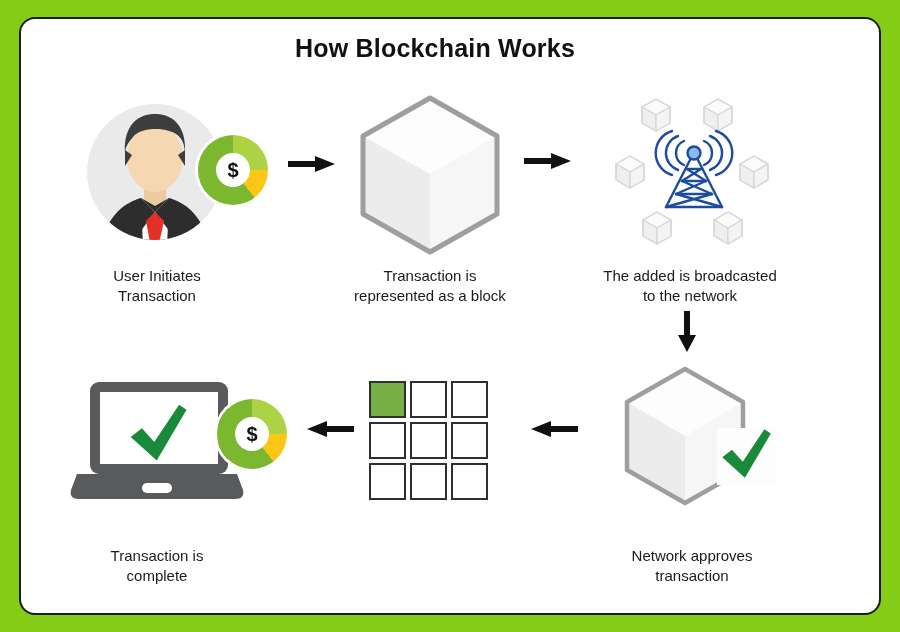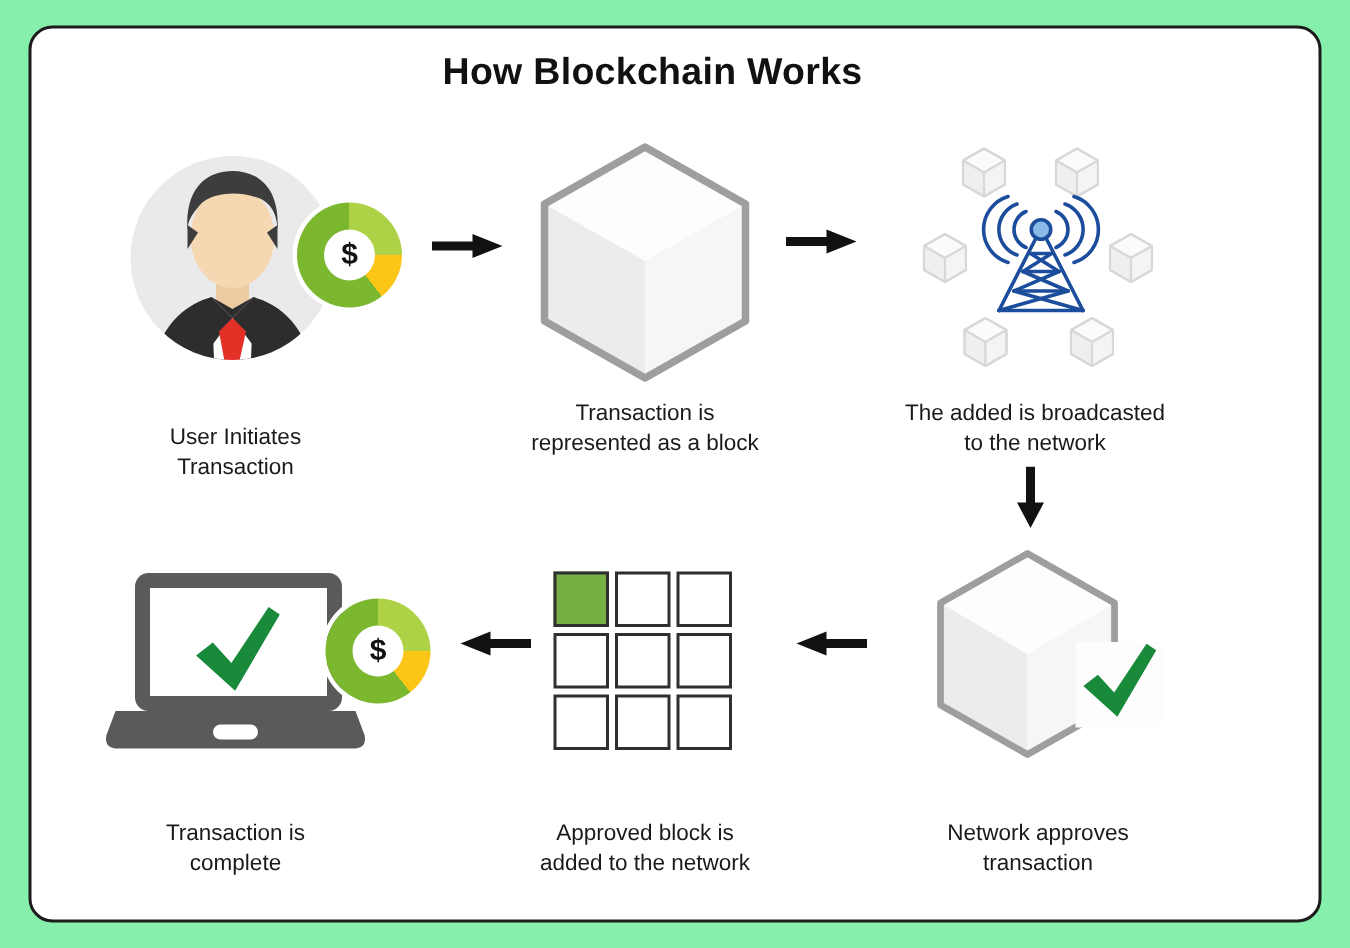--- a/index.html
+++ b/index.html
@@ -1,17 +1,17 @@
 <!DOCTYPE html>
 <html><head>
 <meta charset="utf-8">
 <style>
   html,body { margin:0; padding:0; background:#fff; }
   body { font-family:"Liberation Sans", sans-serif; }
-  .canvas { position:relative; width:900px; height:632px; background:#86efac; overflow:hidden; }
+  .canvas { position:relative; width:900px; height:632px; background:#84cc16; overflow:hidden; }
   .frame { position:absolute; left:19px; top:17px; width:858px; height:594px;
            border:2px solid #1c1c1c; border-radius:16px; background:#fff; }
   .title { position:absolute; left:0; top:34px; width:870px; text-align:center;
            font-size:25px; font-weight:bold; color:#111; letter-spacing:0.2px; }
   .step-label { position:absolute; font-size:15px; line-height:20px; color:#1a1a1a;
                 text-align:center; white-space:pre-line; }
   .donut { position:absolute; width:70px; height:70px; border-radius:50%;
            background: conic-gradient(#aed245 0deg 90deg, #fbc615 90deg 142deg, #7cb82f 142deg 360deg);
            box-shadow: 0 0 0 3px #ffffff; }
   .donut-hole { position:absolute; left:50%; top:50%; transform:translate(-50%,-50%);
@@ -170,25 +170,23 @@
     <path d="M13,96 L173,96 L179,112 Q181,121 171,121 L15,121 Q5,121 7,112 Z" fill="#595a5c"></path>
     <rect x="78" y="105" width="30" height="10" rx="5" fill="#ffffff"></rect>
     <g transform="translate(63,23) scale(0.62)">
       <polygon points="6,58 24,44 44,66 84,6 96,14 48,96" fill="#188a3a"></polygon>
     </g>
   </svg>
   <div class="donut" style="left:217px; top:399px;">
     <div class="donut-hole">$</div>
   </div>
 
-  <div class="step-label" style="left:47px; top:282px; width:220px;">User Initiates
+  <div class="step-label" style="left:47px; top:266px; width:220px;">User Initiates
 Transaction</div>
   <div class="step-label" style="left:320px; top:266px; width:220px;">Transaction is
 represented as a block</div>
   <div class="step-label" style="left:578px; top:266px; width:224px;">The added is broadcasted
 to the network</div>
   <div class="step-label" style="left:580px; top:546px; width:224px;text-align:center;">Network approves
 transaction</div>
-  <div class="step-label" style="left:320px; top:546px; width:220px;">Approved block is
-added to the network</div>
   <div class="step-label" style="left:47px; top:546px; width:220px;">Transaction is
 complete</div>
 </div>
 
 </body></html>

